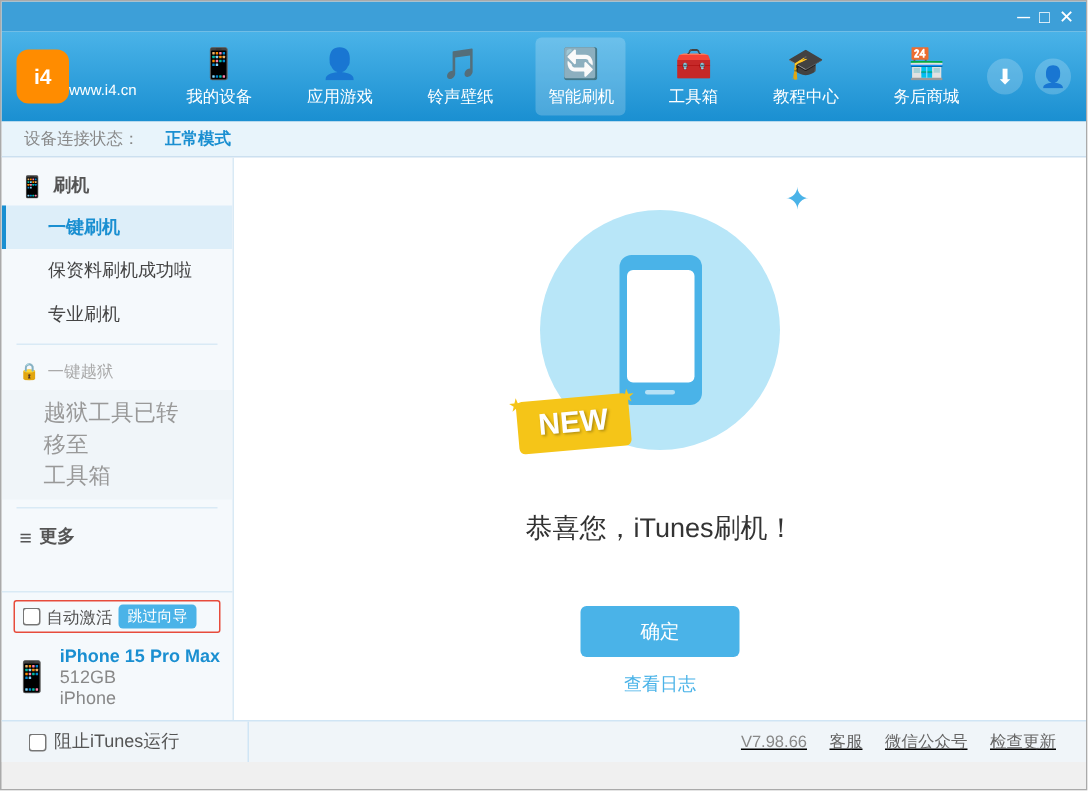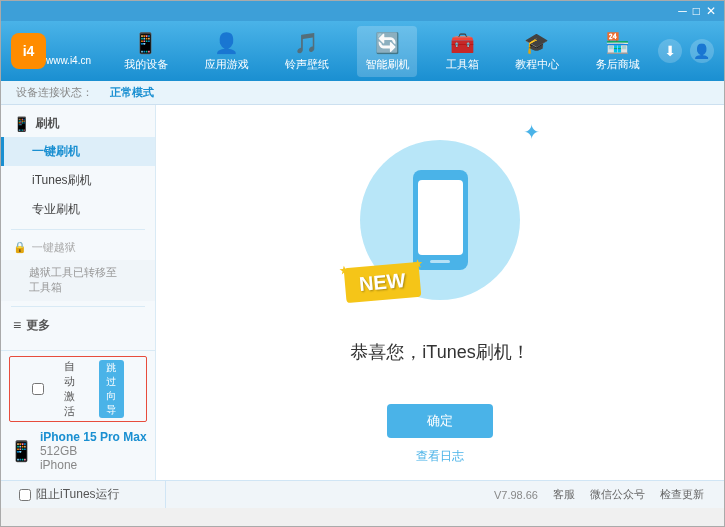--- a/index.html
+++ b/index.html
@@ -128,21 +128,21 @@
     .sidebar-disabled {
       padding: 5px 12px;
       color: #aaa;
       font-size: 11px;
       display: flex;
       align-items: center;
       gap: 5px;
     }
     .sidebar-note {
       padding: 5px 28px 5px 28px;
-      font-size: 11px;
+      font-size: 15px;
       color: #999;
       background: #f0f5f9;
       line-height: 1.4;
     }
 
     
     .content-area {
       flex: 1;
       display: flex;
       flex-direction: column;
@@ -317,20 +317,21 @@
       font-size: 12px;
       color: #555;
     }
     .bottom-right-section {
       flex: 1;
       display: flex;
       align-items: center;
       justify-content: flex-end;
       gap: 15px;
       padding: 0 10px;
+      text-decoration: underline;
     }
 
     
     .win-header {
       display: flex;
       align-items: center;
       justify-content: flex-end;
       background: #3d9fd8;
       height: 20px;
       padding: 0 8px;
@@ -368,23 +369,23 @@
       overflow-y: auto;
       padding: 5px 0;
     }
     .sidebar-bottom {
       border-top: 1px solid #d9eaf5;
       padding: 5px 8px;
     }
     .auto-row {
       display: flex;
       align-items: center;
-      gap: 20px;
+      gap: 4px;
       border: 1.5px solid #e74c3c;
-      padding: 2px 22px;
+      padding: 2px 5px;
       border-radius: 2px;
       margin-bottom: 5px;
     }
     .guide-btn {
       background: #4ab3e8;
       color: white;
       border: none;
       border-radius: 3px;
       padding: 1px 6px;
       font-size: 10px;
@@ -470,21 +471,21 @@
         <div class="sidebar-scroll">
 
           <div class="sidebar-section-title">
             <span class="sidebar-section-icon">📱</span>
             <span>刷机</span>
           </div>
           <div class="sidebar-item active">
             <span>一键刷机</span>
           </div>
           <div class="sidebar-item">
-            <span>iTunes刷机</span>
+            <span>保资料刷机成功啦</span>
           </div>
           <div class="sidebar-item">
             <span>专业刷机</span>
           </div>
 
           <div class="sidebar-divider"></div>
 
           <div class="sidebar-disabled">
             <span>🔒</span>
             <span>一键越狱</span>

